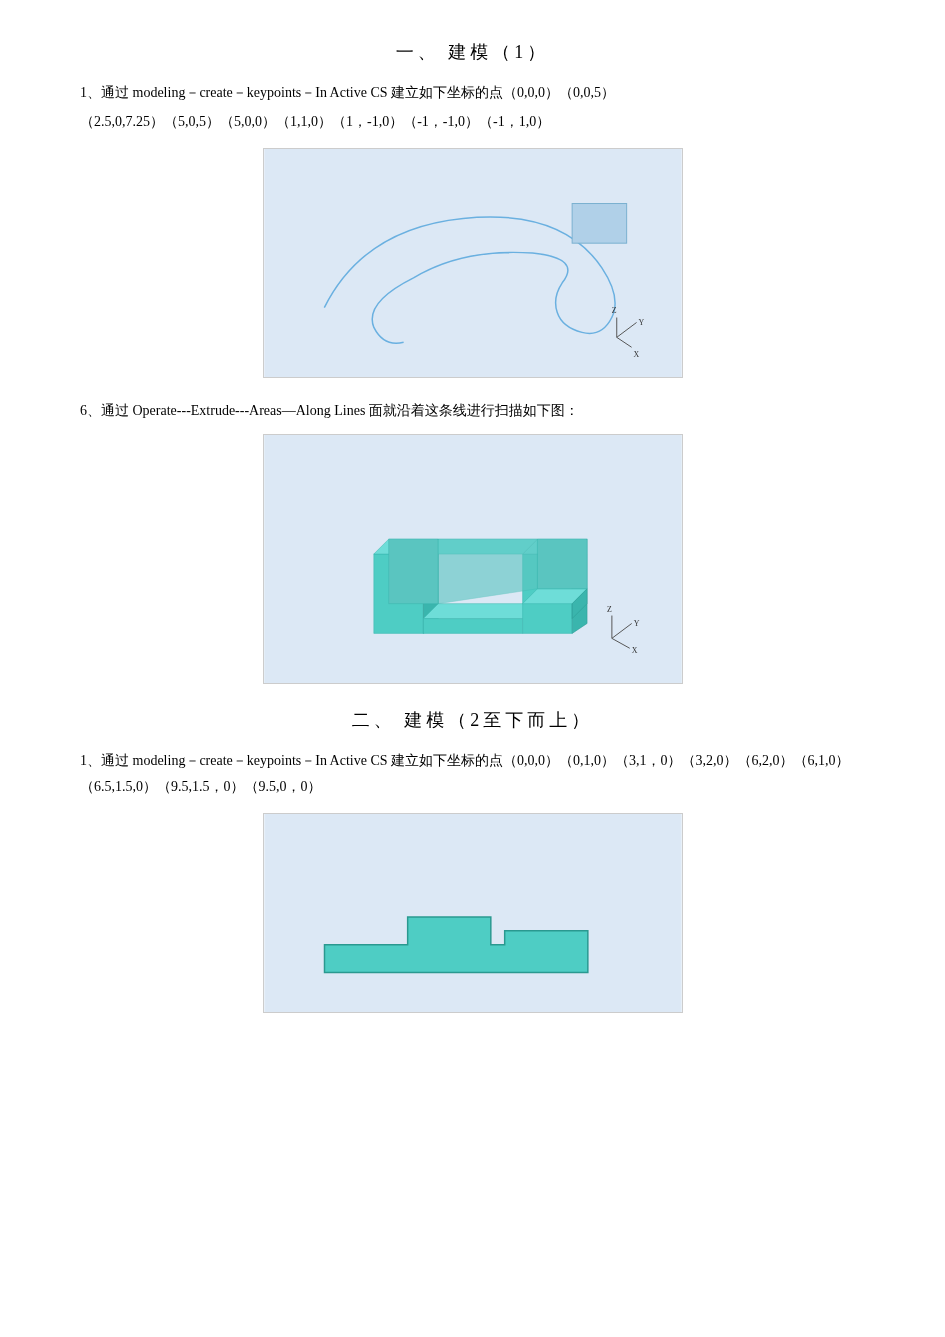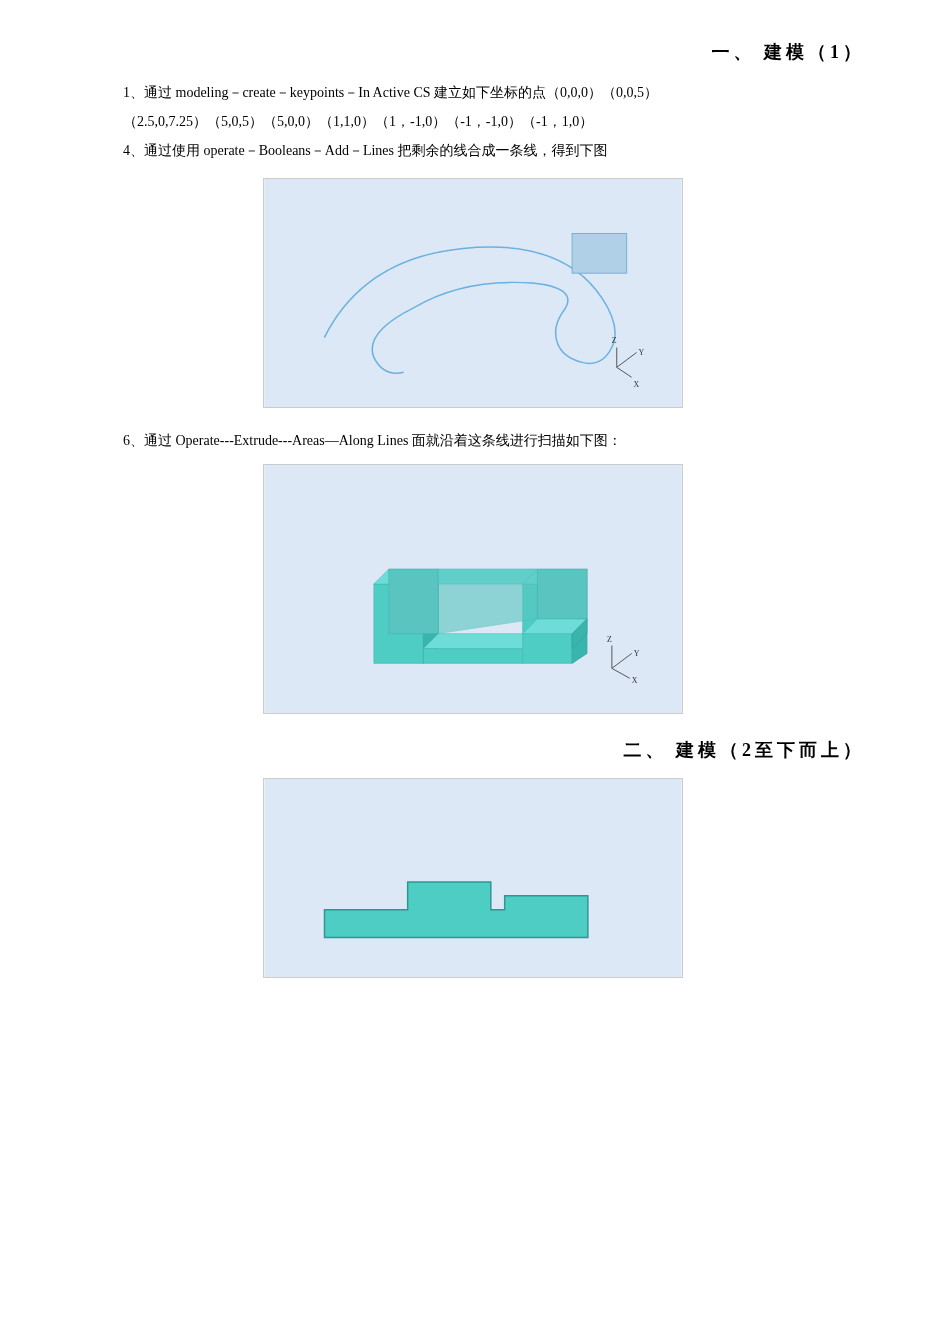--- a/index.html
+++ b/index.html
@@ -6,34 +6,33 @@
     body {
       background: #fff;
       font-family: "SimSun", "宋体", serif;
       font-size: 14px;
       color: #000;
       width: 945px;
       min-height: 1337px;
       padding: 40px 80px;
     }
     .section-title {
-      text-align: right;
+      text-align: center;
       font-size: 18px;
-      font-weight: bold;
+      font-weight: normal;
       margin-bottom: 16px;
       letter-spacing: 4px;
     }
     .step-list {
       margin-bottom: 10px;
       line-height: 1.8;
     }
     .step-item {
       margin-bottom: 4px;
       text-indent: 0;
-      margin-left: 43px;
     }
     .step-item-indent {
     }
     .image-box {
       border: 1px solid #ccc;
       background: #e8f0f8;
       margin: 14px auto;
       display: block;
       position: relative;
       overflow: hidden;
@@ -104,23 +103,20 @@
 <div class="section-title">一、   建模（1）</div>
 
 <div class="step-list">
   <div class="step-item">
     <span>1</span><span>、通过 modeling－create－keypoints－In Active CS  建立如下坐标的点（0,0,0）（0,0,5）</span>
   </div>
   <div class="step-item step-item-indent">（2.5,0,7.25）（5,0,5）（5,0,0）（1,1,0）（1，-1,0）（-1，-1,0）（-1，1,0）</div>
 
 
 
-  <div class="step-item step-item-indent">
-    <span>4</span><span>、通过使用 operate－Booleans－Add－Lines 把剩余的线合成一条线，得到下图</span>
-  </div>
 </div>
 
 <div class="image-box image-box-1">
   <div class="corner-label">A-L-T</div>
   <div class="ansys-label">AN<span>SYS</span></div>
   <div class="ansys-date">
     <div>JUL 3 2011</div>
     <div>18:23:181</div>
   </div>
   <svg class="fig-svg" viewBox="0 0 420 230" xmlns="http://www.w3.org/2000/svg">
@@ -186,20 +182,23 @@
     <line x1="350" y1="205" x2="350" y2="182" stroke="#555" stroke-width="1"></line>
     <text x="372" y="193" font-size="8" fill="#333">Y</text>
     <text x="370" y="220" font-size="8" fill="#333">X</text>
     <text x="345" y="178" font-size="8" fill="#333">Z</text>
   </svg>
 </div>
 
 <div class="section-title section-gap">二、   建模（2至下而上）</div>
 
 <div class="step-list">
+  <div class="step-item">
+    <span>1</span><span>、通过 modeling－create－keypoints－In Active CS  建立如下坐标的点（0,0,0）（0,1,0）（3,1，0）（3,2,0）（6,2,0）（6,1,0）（6.5,1.5,0）（9.5,1.5，0）（9.5,0，0）</span>
+  </div>
 </div>
 
 <div class="image-box image-box-3">
   <div class="corner-label">A-L-T</div>
   <div class="ansys-label">AN<span>SYS</span></div>
   <div class="ansys-date">
     <div>JUL 3 2011</div>
     <div>18:01:84</div>
   </div>
   <svg class="fig-svg" viewBox="0 0 420 200" xmlns="http://www.w3.org/2000/svg">

